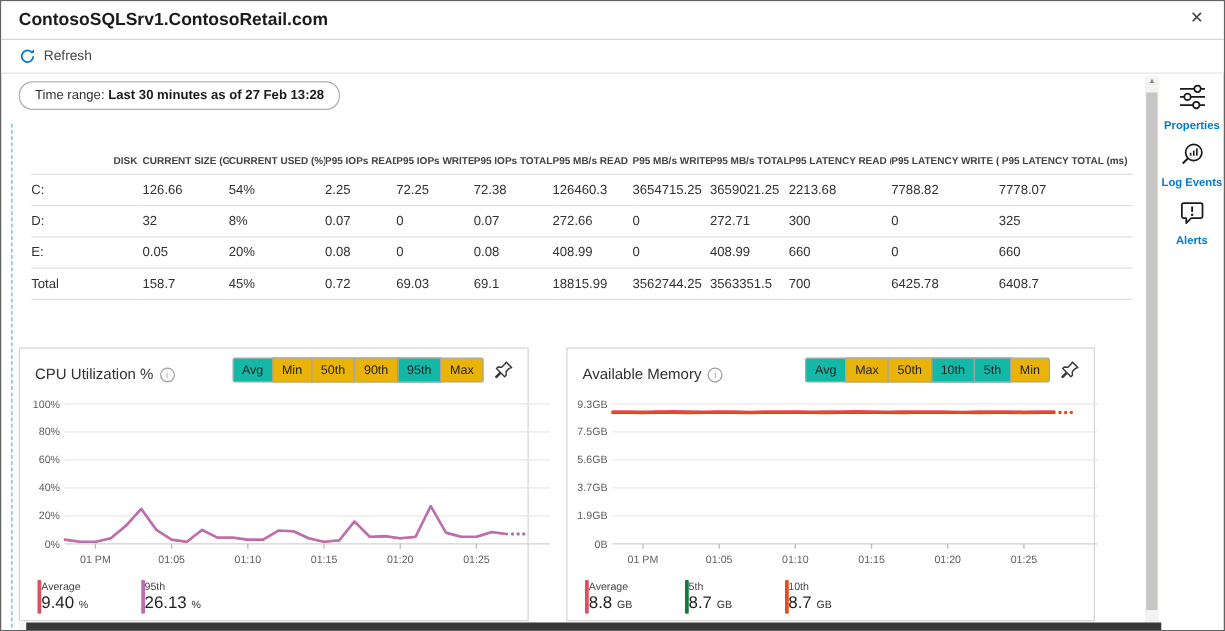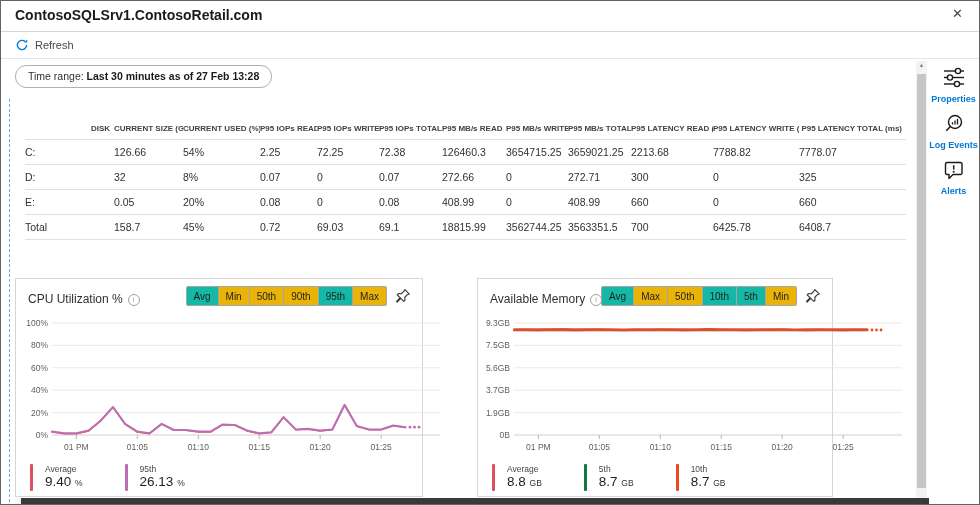--- a/index.html
+++ b/index.html
@@ -22,33 +22,33 @@
   table.disk-table td{font-size:10.5px;color:#323130;text-align:left;padding:6px 4px 6px 0;border-bottom:1px solid #e1dfdd;white-space:nowrap;overflow:hidden;}
   .disk-table col:nth-child(1){width:89px;}  .disk-table col:nth-child(2){width:69px;}
   .disk-table col:nth-child(3){width:77px;}  .disk-table col:nth-child(4){width:57px;}
   .disk-table col:nth-child(5){width:62px;}  .disk-table col:nth-child(6){width:63px;}
   .disk-table col:nth-child(7){width:64px;}  .disk-table col:nth-child(8){width:62px;}
   .disk-table col:nth-child(9){width:63px;}  .disk-table col:nth-child(10){width:82px;}
   .disk-table col:nth-child(11){width:86px;} .disk-table col:nth-child(12){width:107px;}
   
   .card{position:absolute;top:277px;height:219px;background:#fff;border:1px solid #d8d6d4;box-sizing:border-box;}
   .card-cpu{left:14px;width:408px;}
-  .card-mem{left:476px;width:356px;}
+  .card-mem{left:452px;width:423px;}
   .ctitle{position:absolute;left:12px;top:13px;font-size:12px;color:#323130;}
   .info-icon{display:inline-block;width:10px;height:10px;line-height:10px;border:1px solid #a19f9d;border-radius:50%;color:#a19f9d;font-size:7.5px;text-align:center;vertical-align:1px;margin-left:5px;cursor:pointer;}
   .toggles{position:absolute;right:35px;top:7px;display:flex;}
   .tbtn{height:20px;padding:0 7px;font-family:inherit;font-size:10px;color:#201f1e;background:#eab308;border:1px solid #a8a6a4;margin-left:-1px;cursor:pointer;}
   .tbtn:first-child{margin-left:0;border-radius:2px 0 0 2px;}
   .tbtn:last-child{border-radius:0 2px 2px 0;}
   .tbtn.sel{background:#14b8a6;}
   .pin-btn{position:absolute;right:10px;top:9px;width:18px;height:18px;cursor:pointer;}
   svg.plot{position:absolute;left:6px;top:34px;}
   svg.plot text{font-family:inherit;font-size:8.5px;fill:#605e5c;}
   .legend{position:absolute;left:14px;top:184px;display:flex;gap:42px;}
-  .lgitem{display:flex;gap:12px;align-items:center;}
+  .lgitem{display:flex;gap:0;align-items:center;}
   .lgbar{width:3px;height:27px;border-radius:1px;}
   .lglabel{font-size:8.5px;color:#484644;padding-top:1px;}
   .lgvalue{font-size:13.5px;color:#201f1e;line-height:15px;}
   .lgunit{font-size:8.5px;color:#323130;}
   
   .vscroll{position:absolute;left:915px;top:60px;width:11px;height:437px;background:#f4f3f2;}
   .vscroll .arrow{position:absolute;top:1px;left:0;width:11px;text-align:center;font-size:6px;color:#8a8886;}
   .vthumb{position:absolute;left:1px;top:13px;width:9px;height:414px;background:#c8c6c4;cursor:pointer;}
   .htrack{position:absolute;left:14px;top:497px;width:921px;height:8px;background:#f7f6f5;}
   .hthumb{position:absolute;left:20px;top:497px;width:912px;height:7px;background:#39383a;cursor:pointer;}

